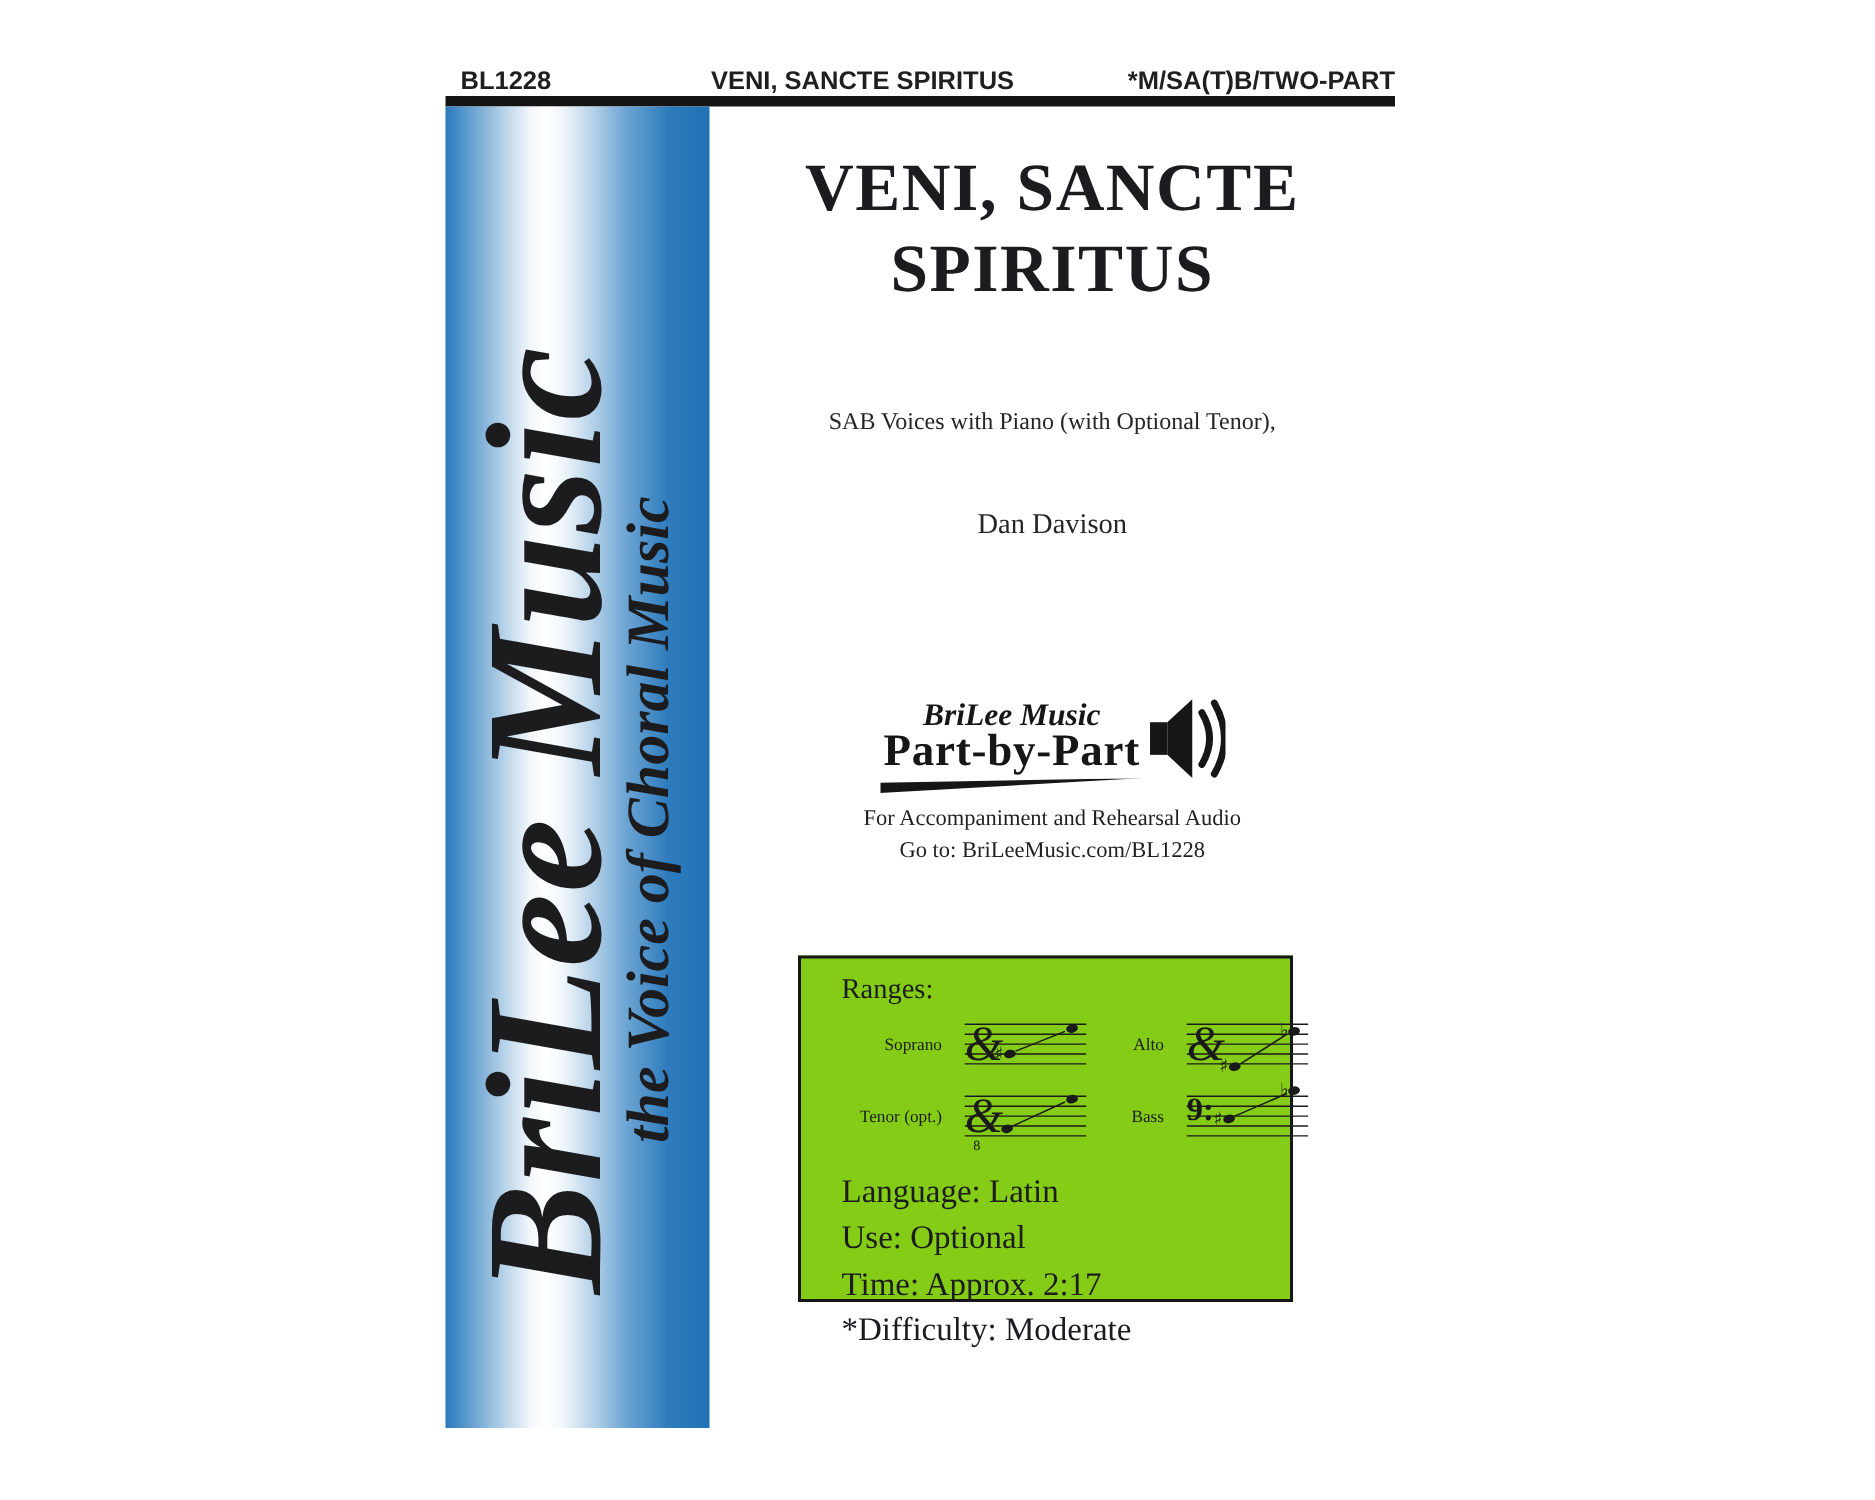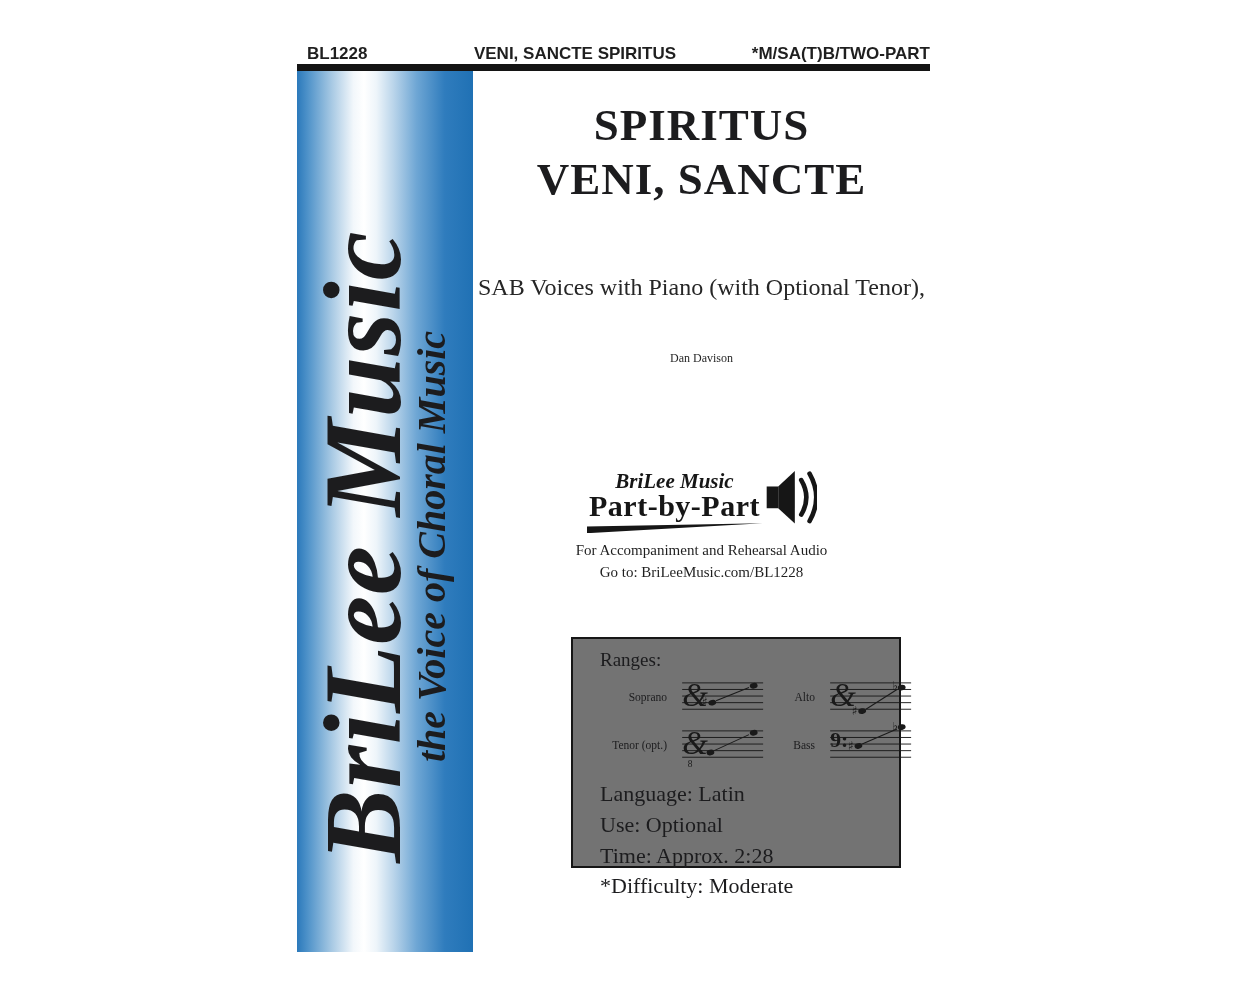--- a/index.html
+++ b/index.html
@@ -36,36 +36,36 @@
     letter-spacing:1px;white-space:nowrap;
   }
   .banner-tagline{
     font-size:40px;font-weight:bold;font-style:italic;line-height:1;
     margin-top:4px;white-space:nowrap;
   }
 
   
   .content{position:absolute;left:473px;top:0;width:457px;text-align:center;}
   .main-title{margin-top:98px;font-size:45px;font-weight:bold;letter-spacing:1px;line-height:1.2;color:#1c1c1e;}
-  .subtitle{margin-top:64px;font-size:24px;line-height:1.45;color:#262626;}
-  .composer{margin-top:46px;font-size:12px;color:#262626;}
+  .subtitle{margin-top:64px;font-size:16px;line-height:1.45;color:#262626;}
+  .composer{margin-top:46px;font-size:19px;color:#262626;}
 
   
   .pbp{margin-top:100px;display:flex;justify-content:center;align-items:flex-start;}
   .pbp-text{display:flex;flex-direction:column;align-items:center;margin-top:5px;}
   .pbp-brand{font-size:21px;font-weight:bold;font-style:italic;line-height:1;color:#161616;}
   .pbp-product{font-size:30px;font-weight:bold;line-height:0.95;letter-spacing:0.5px;color:#161616;}
   .pbp-swoosh{width:176px;height:10px;background:#161616;clip-path:polygon(0 32%,0 100%,100% 0);margin-top:3px;}
   .pbp-speaker{margin-left:2px;}
   .audio-note{margin-top:7px;font-size:15px;line-height:1.45;color:#1f1f1f;}
 
   
   .ranges-box{
     position:absolute;left:532px;top:637px;width:330px;height:231px;
-    border:2px solid #161616;box-sizing:border-box;background:#737373;text-align:left;margin-left:39px;
+    border:2px solid #161616;box-sizing:border-box;background:#84cc16;text-align:left;
   }
   .ranges-label{margin:10px 0 0 27px;font-size:19px;color:#1c1c1e;}
   .ranges-grid{
     display:grid;grid-template-columns:172px 146px;column-gap:2px;row-gap:0;
     margin-top:2px;padding-left:20px;
   }
   .range-item{display:flex;align-items:center;justify-content:flex-end;gap:2px;height:48px;}
   .voice-label{font-size:11.5px;white-space:nowrap;color:#1c1c1e;}
   .ranges-details{margin:10px 0 0 27px;font-size:22px;line-height:1.4;color:#1c1c1e;}
 </style>
@@ -83,22 +83,22 @@
 
   <div class="banner">
     <div class="banner-rotated">
       <div class="banner-brand">BriLee Music</div>
       <div class="banner-tagline">the Voice of Choral Music</div>
     </div>
   </div>
 
   <div class="content">
     <div class="main-title">
+      <div>VENI, SANCTE</div>
       <div>SPIRITUS</div>
-      <div>VENI, SANCTE</div>
     </div>
 
     <div class="subtitle">
       <div>SAB Voices with Piano (with Optional Tenor),</div>
     </div>
 
     <div class="composer">Dan Davison</div>
 
     <div class="pbp">
       <div class="pbp-text">
@@ -182,18 +182,18 @@
             <text x="80" y="8" font-size="13" font-family="DejaVu Sans, sans-serif" fill="#1a1a1a">♭</text>
             <line x1="48" y1="23" x2="85" y2="7" stroke="#1a1a1a" stroke-width="1.1"></line>
             <ellipse cx="44" cy="25" rx="4.2" ry="3" fill="#1a1a1a" transform="rotate(-12 44 25)"></ellipse>
             <ellipse cx="90" cy="5" rx="4.2" ry="3" fill="#1a1a1a" transform="rotate(-12 90 5)"></ellipse>
           </svg>
         </div>
       </div>
     <div class="ranges-details" id="ranges-details">
         <div>Language: Latin</div>
         <div>Use: Optional</div>
-        <div>Time: Approx. 2:28</div>
+        <div>Time: Approx. 2:17</div>
         <div>*Difficulty: Moderate</div>
       </div>
   </div>
 
 </div>
 
 </body></html>

